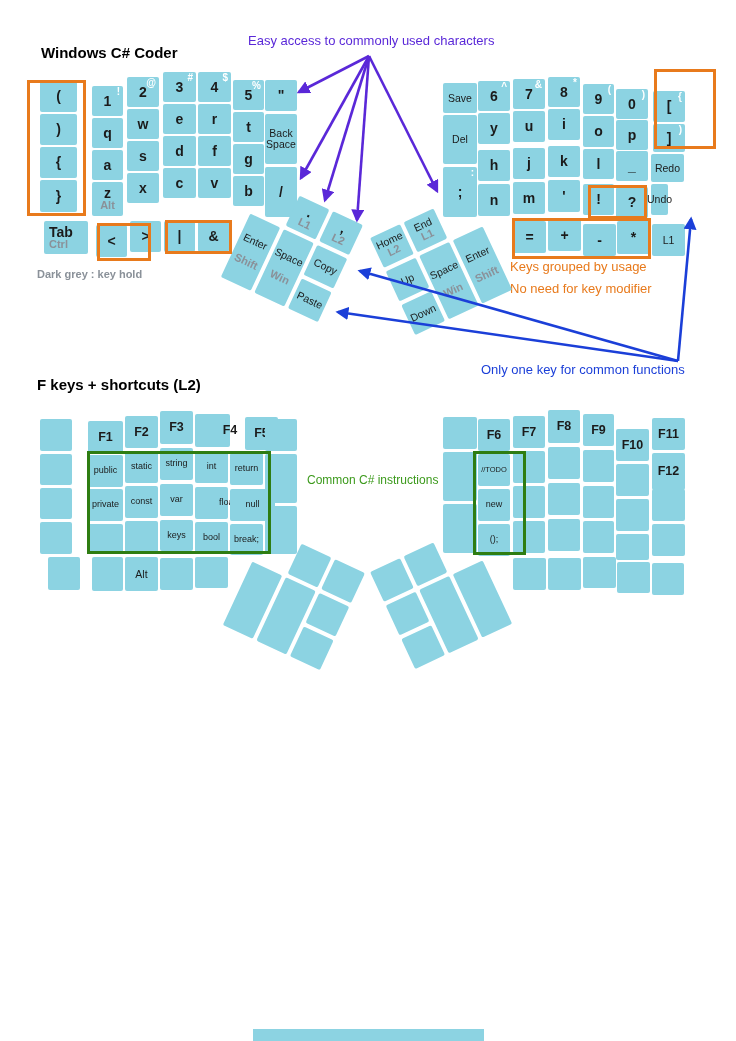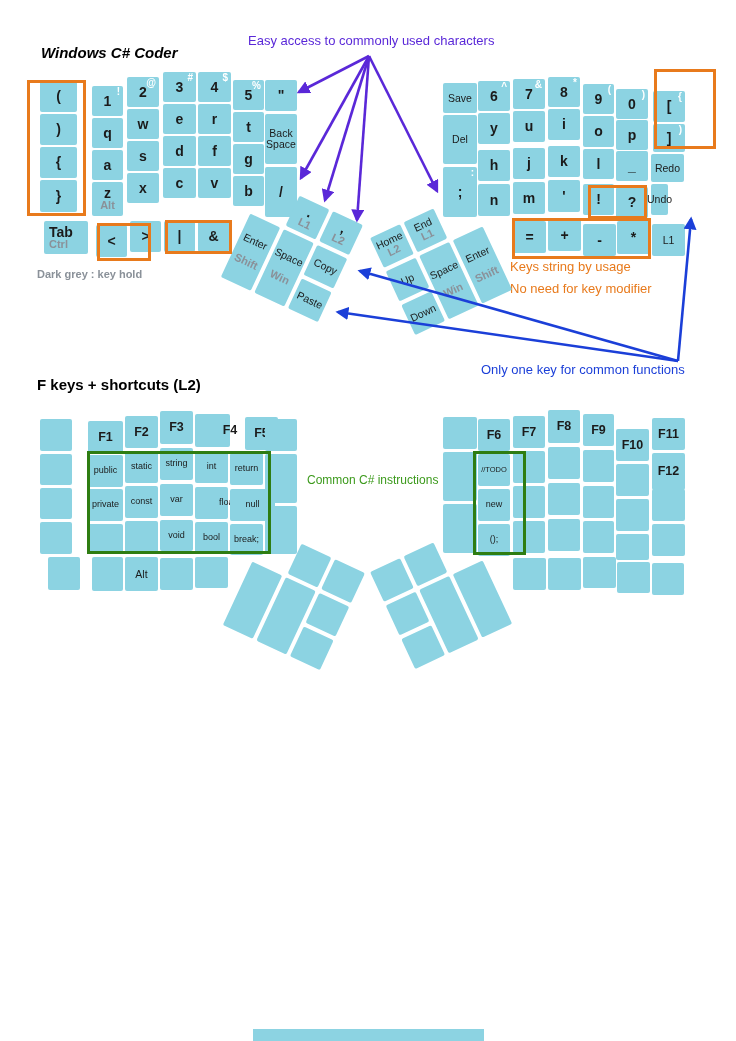--- a/index.html
+++ b/index.html
@@ -35,28 +35,28 @@
   .annot.blue{color:var(--blue);}
   .annot.green{color:var(--green-text);font-size:12px;}
   #arrow-layer{position:absolute;left:0;top:0;pointer-events:none;}
   .bottom-strip{position:absolute;background:var(--key);}
 </style>
 </head>
 <body>
 
 <div class="page">
 
-  <div class="t title" style="left:41px;top:44px;font-style:italic;">Windows C# Coder</div>
+  <div class="t title" style="left:41px;top:44px;">Windows C# Coder</div>
 
   <div class="t annot purple" style="left:248px;top:33px;">Easy access to commonly used characters</div>
 
   <div class="t legend" style="left:37px;top:268px;">Dark grey : key hold</div>
 
   <div class="t annot orange" style="left:510px;top:256px;">
-    <div>Keys string by usage</div>
+    <div>Keys grouped by usage</div>
     <div>No need for key modifier</div>
   </div>
 
   <div class="t annot blue" style="left:481px;top:362px;">Only one key for common functions</div>
 
   <div class="t title" style="left:37px;top:376px;">F keys + shortcuts (L2)</div>
 
   <div class="t annot green" style="left:307px;top:473px;">Common C# instructions</div>
 
   <div id="kb-layer">
@@ -347,21 +347,21 @@
         <div class="key k-f" style="left: 160px; top: 411px; width: 33px; height: 33px;">
           <span class="lab">F3</span>
         </div>
         <div class="key k-c" style="left: 160px; top: 448px; width: 33px; height: 32px;">
           <span class="lab">string</span>
         </div>
         <div class="key k-c" style="left: 160px; top: 484px; width: 33px; height: 32px;">
           <span class="lab">var</span>
         </div>
         <div class="key k-c" style="left: 160px; top: 520px; width: 33px; height: 31px;">
-          <span class="lab">void</span>
+          <span class="lab">keys</span>
         </div>
         <div class="key k-f" style="left: 195px; top: 414px; width: 33px; height: 33px; padding-left: 35px;">
           <span class="lab">F4</span>
         </div>
         <div class="key k-c" style="left: 195px; top: 451px; width: 33px; height: 32px;">
           <span class="lab">int</span>
         </div>
         <div class="key k-c" style="left: 195px; top: 487px; width: 33px; height: 32px; padding-left: 32px;">
           <span class="lab">float</span>
         </div>

